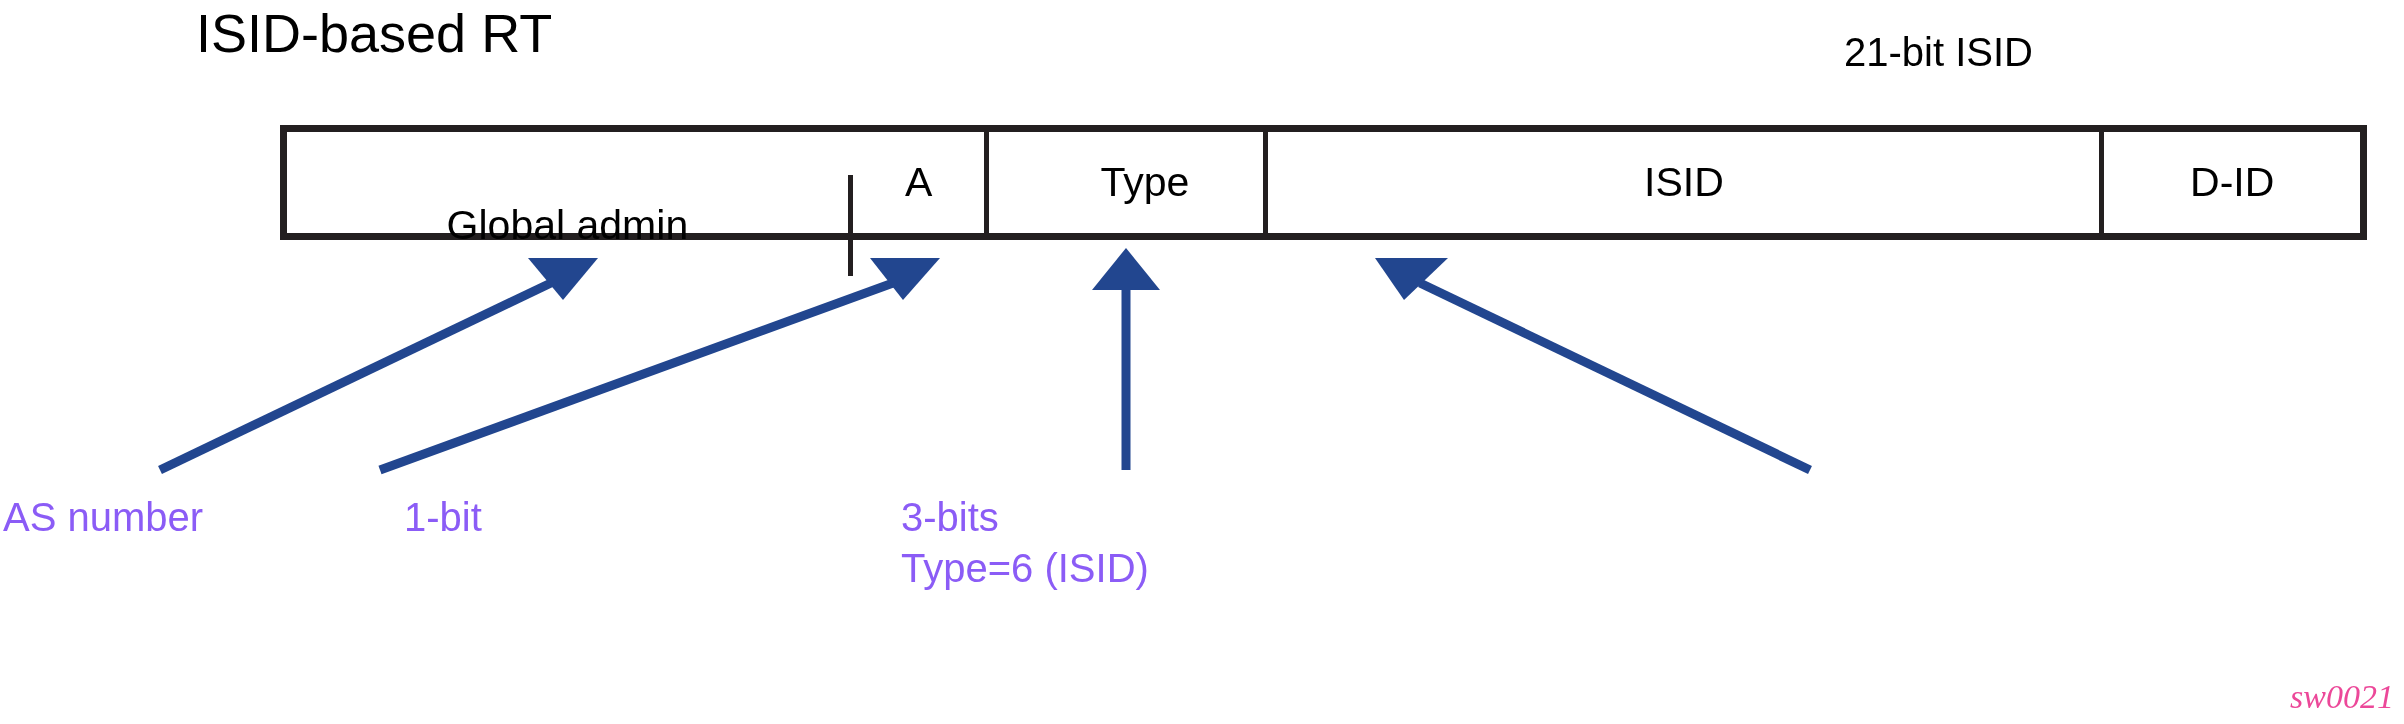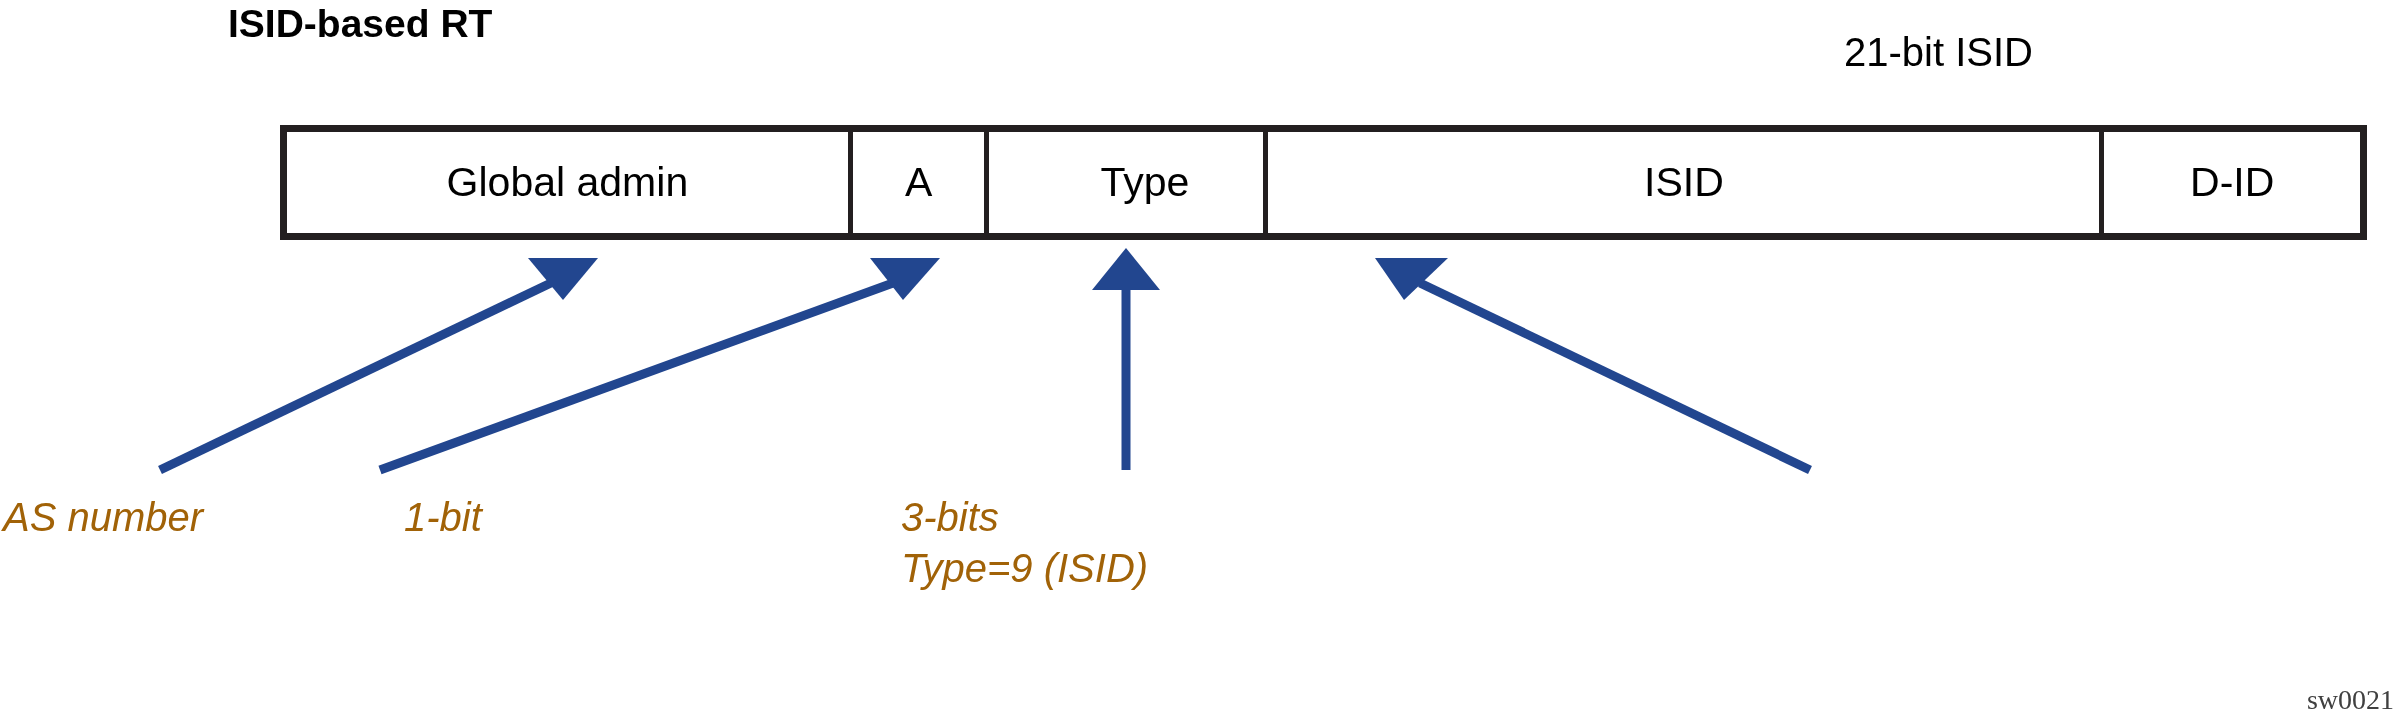--- a/index.html
+++ b/index.html
@@ -15,25 +15,24 @@
     overflow: hidden;
     font-family: "Liberation Sans", sans-serif;
     color: #000000;
   }
 
   
   .diagram-title {
     position: absolute;
     left: 196px;
     top: 2px;
-    font-size: 39px;
-    font-weight: bold;
+    font-size: 54px;
+    font-weight: normal;
     letter-spacing: 0px;
     white-space: nowrap;
-    margin-left: 32px;
   }
 
   
   .top-caption {
     position: absolute;
     left: 1510px;
     top: 30px;
     width: 857px;
     text-align: center;
     font-size: 40px;
@@ -78,50 +77,50 @@
     height: 724px;
     pointer-events: none;
   }
 
   
   .note {
     position: absolute;
     font-size: 40px;
     line-height: 51px;
     white-space: nowrap;
-    color: #a16207;
-    font-style: italic;
+    color: #8b5cf6;
   }
   .note-as      { left: 3px;    top: 492px; }
   .note-a       { left: 404px;  top: 492px; }
   .note-type    { left: 901px;  top: 492px; }
   .note-did     { left: 1821px; top: 492px; }
 
   
   .figure-id {
     position: absolute;
     right: 10px;
     bottom: 8px;
     font-family: "Liberation Serif", serif;
-    font-size: 28px;
-    color: #404040;
+    font-style: italic;
+    font-size: 34px;
+    color: #ec4899;
     white-space: nowrap;
   }
 </style>
 </head>
 <body>
 
 <div id="canvas">
 
   <div class="diagram-title">ISID-based RT</div>
 
   <div class="top-caption">21-bit ISID</div>
 
   <div class="field-box">
-    <div class="field-cell" style="width:580px;">Global admin</div>
+    <div class="field-cell" style="width:580px;margin-top:43px;">Global admin</div>
     <div class="field-cell" style="width:140px;">A</div>
     <div class="field-cell" style="width:248px;margin-left:37px;">Type</div>
     <div class="field-cell" style="width:857px;">ISID</div>
     <div class="field-cell" style="width:262px;">D-ID</div>
   </div>
 
   <svg id="arrow-layer" viewBox="0 0 2404 724" width="2404" height="724" xmlns="http://www.w3.org/2000/svg">
 
     <g>
       <line x1="160" y1="470" x2="553" y2="282" stroke="#22468f" stroke-width="9"></line>
@@ -147,19 +146,19 @@
   <div class="note note-as">
     <div>AS number</div>
   </div>
 
   <div class="note note-a">
     <div>1-bit</div>
   </div>
 
   <div class="note note-type">
     <div>3-bits</div>
-    <div>Type=9 (ISID)</div>
+    <div>Type=6 (ISID)</div>
   </div>
 
 
   <div class="figure-id">sw0021</div>
 
 </div>
 
 </body></html>

